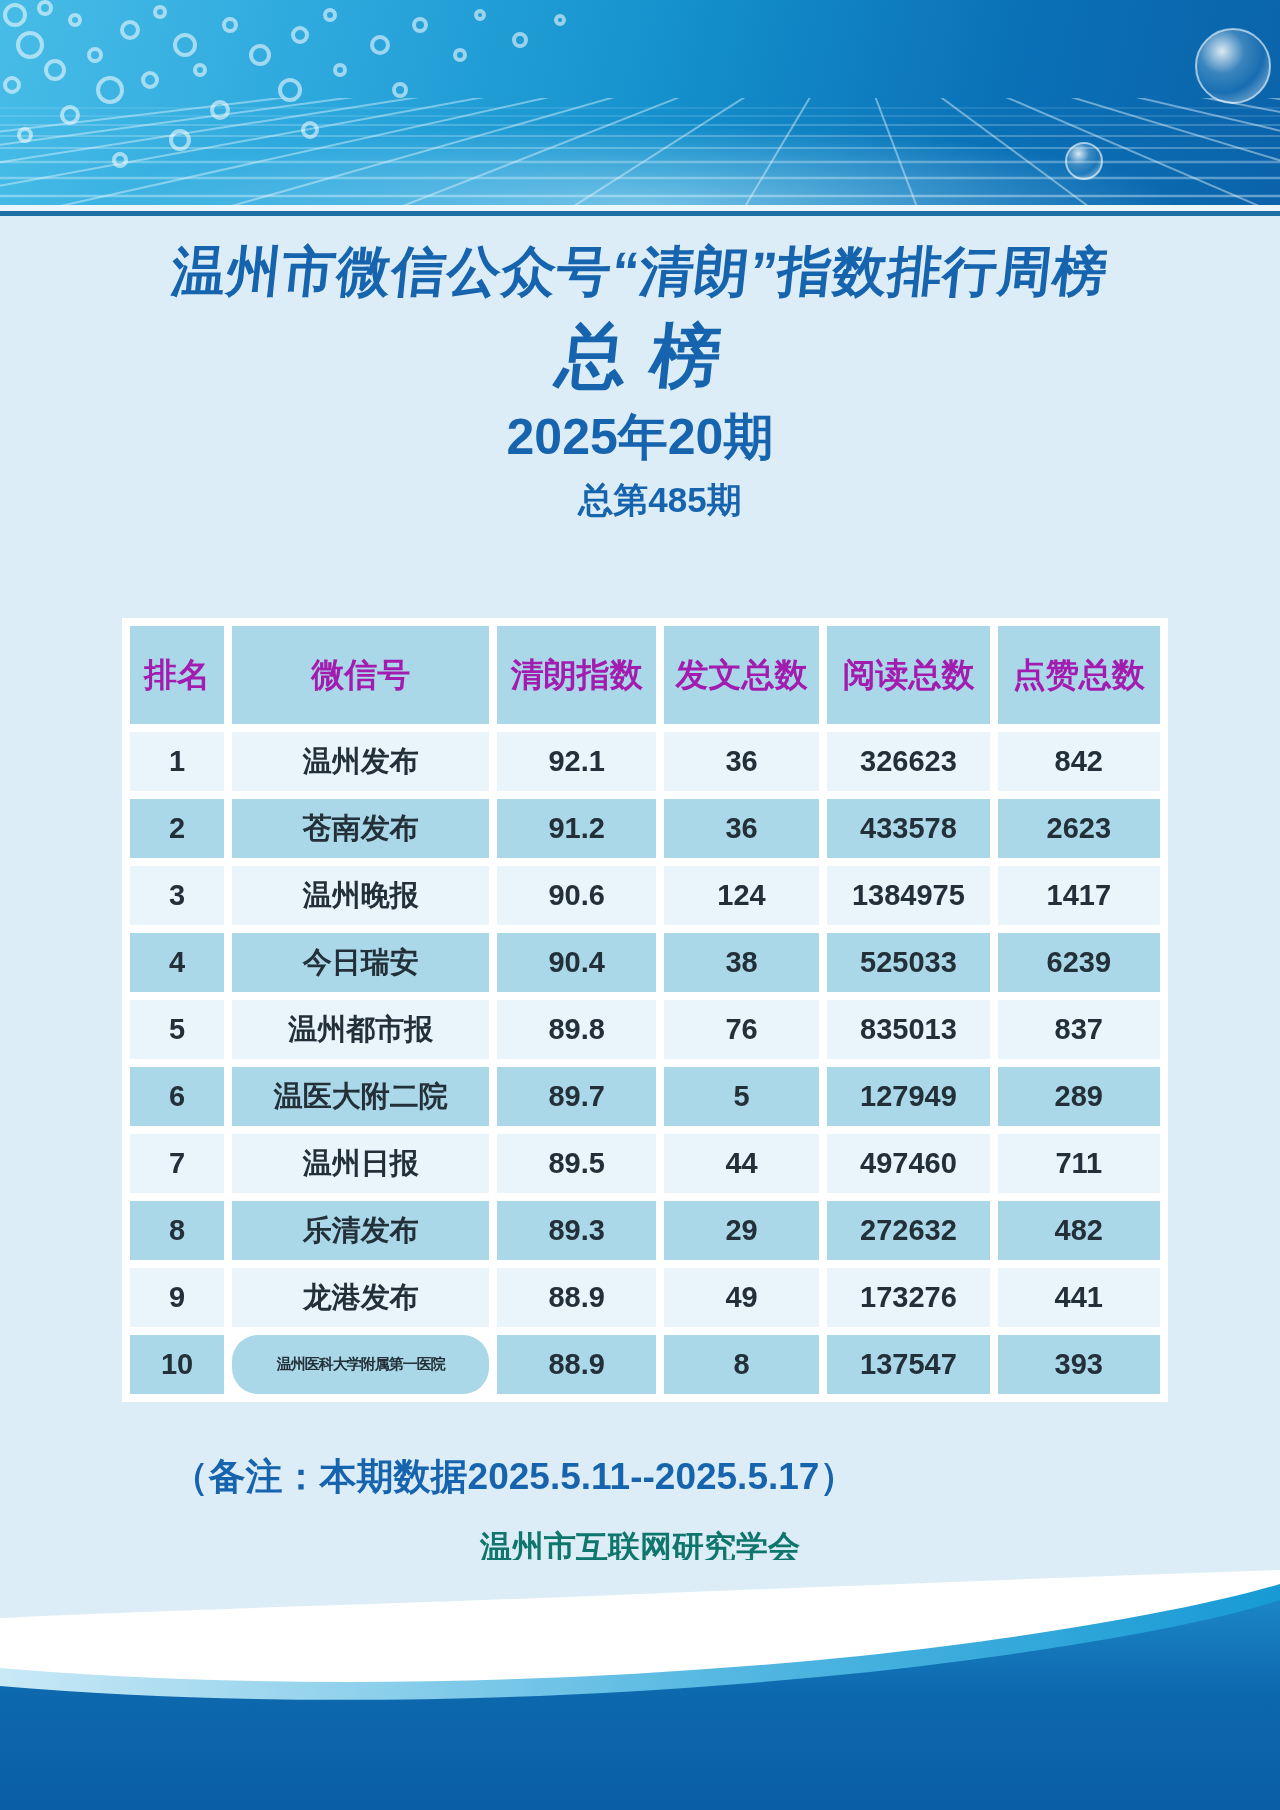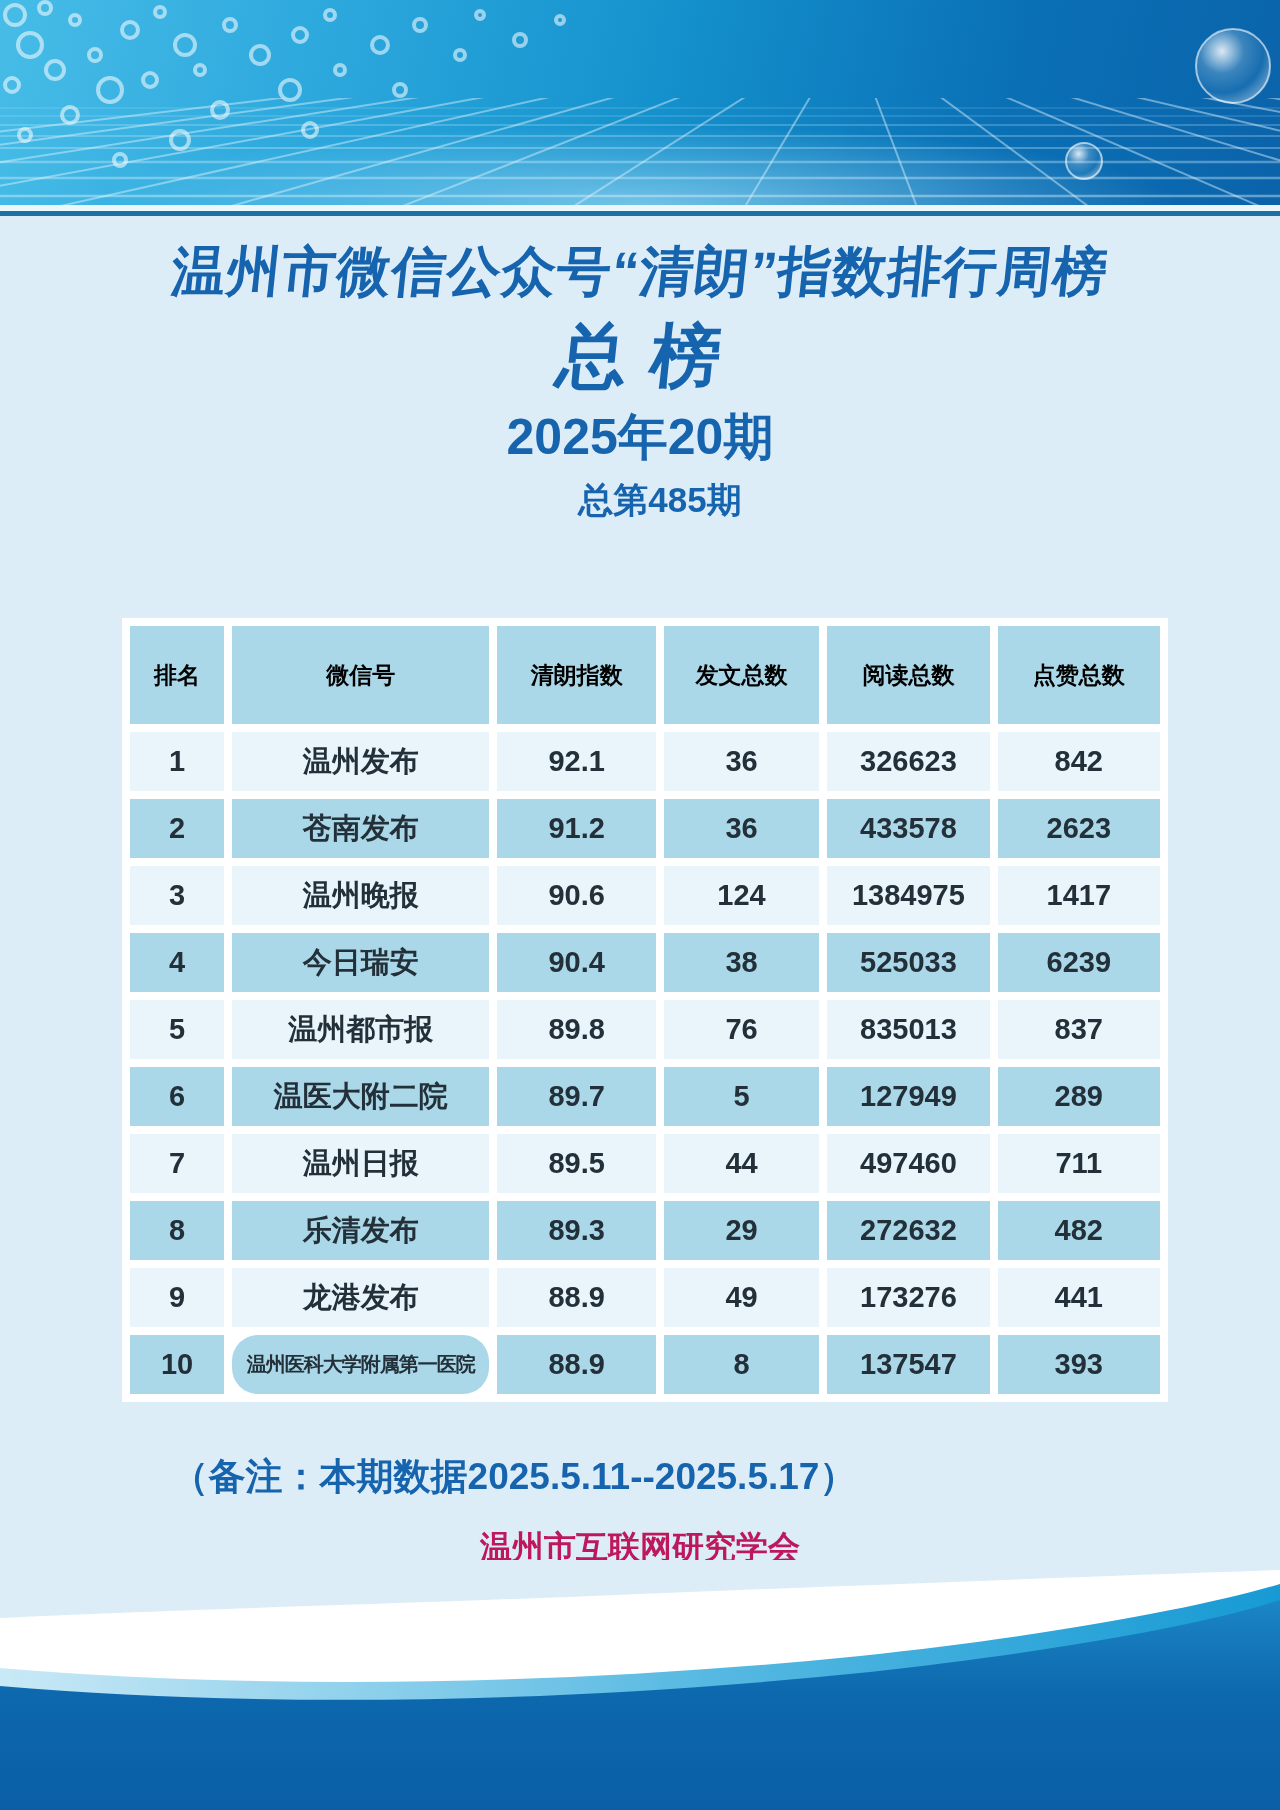--- a/index.html
+++ b/index.html
@@ -19,33 +19,33 @@
   
   .title-block{position:absolute;left:0;top:240px;width:1280px;text-align:center;color:#1663ae;}
   .title-main{font-size:54px;font-weight:700;transform:skewX(-6deg);letter-spacing:1px;line-height:1.15;}
   .title-sub{font-size:70px;font-weight:700;transform:skewX(-6deg);margin-top:8px;letter-spacing:2px;}
   .title-period{font-size:50px;font-weight:700;margin-top:0;}
   .title-issue{font-size:35px;font-weight:700;margin-top:6px;padding-left:40px;}
 
   
   .rank-table{position:absolute;left:122px;top:618px;width:1046px;
     border-collapse:separate;border-spacing:8px;background:#ffffff;}
-  .rank-table th{background:#abd8e8;color:#000000;font-size:23px;font-weight:700;height:96px;text-align:center;}
+  .rank-table th{background:#abd8e8;color:#a21caf;font-size:33px;font-weight:700;height:96px;text-align:center;}
   .rank-table td{color:#233039;font-size:29px;font-weight:700;height:57px;text-align:center;}
   .rank-table tr.light td{background:#e9f4fb;}
   .rank-table tr.dark td{background:#abd8e8;}
-  .rank-table td.compact{font-size:20px;letter-spacing:-1px;white-space:nowrap;border-radius:26px;}
+  .rank-table td.compact{font-size:15px;letter-spacing:-1px;white-space:nowrap;border-radius:26px;}
   col.c-rank{width:9.5%;} col.c-name{width:26.0%;} col.c-index{width:16.0%;}
   col.c-posts{width:15.7%;} col.c-reads{width:16.4%;} col.c-likes{width:16.4%;}
 
   
   .note-line{position:absolute;left:0;top:1452px;width:1028px;text-align:center;
     font-size:37px;font-weight:700;color:#1663ae;}
   .org-line{position:absolute;left:0;top:1526px;width:1280px;text-align:center;
-    font-size:32px;font-weight:700;color:#be185d;}
+    font-size:32px;font-weight:700;color:#0f766e;}
 
   
   .bottom-wave{position:absolute;left:0;top:1560px;width:1280px;height:250px;background:#ffffff;}
   .bottom-wave svg{display:block;}
 </style>
 </head>
 <body>
 
 <div class="poster">
 

